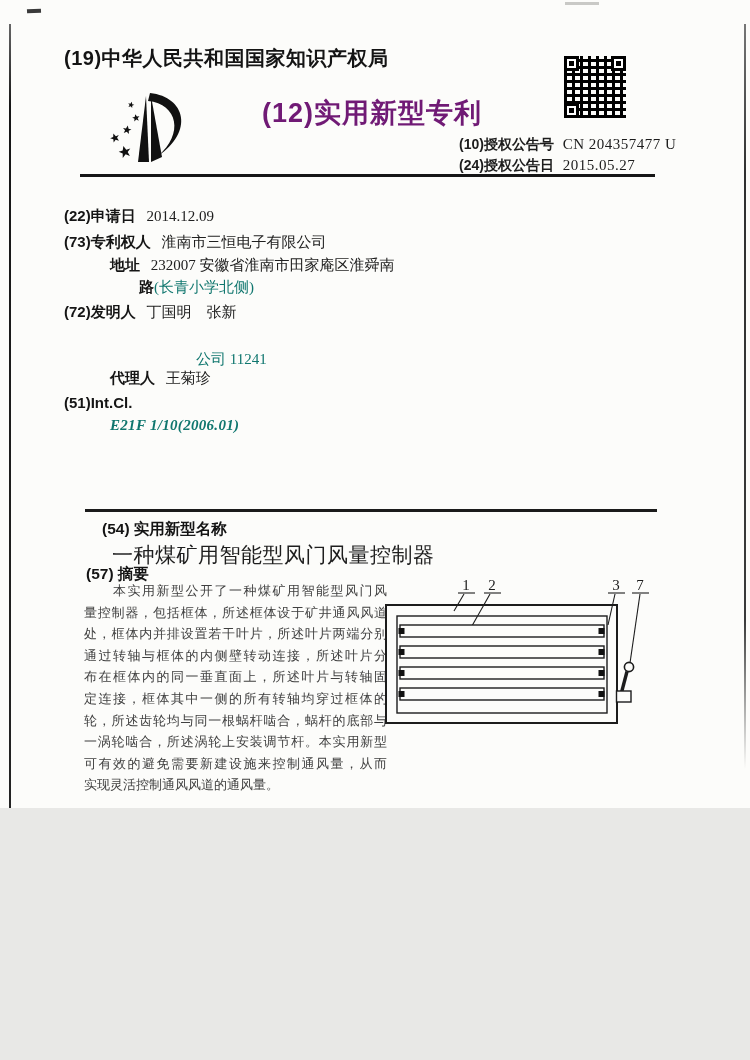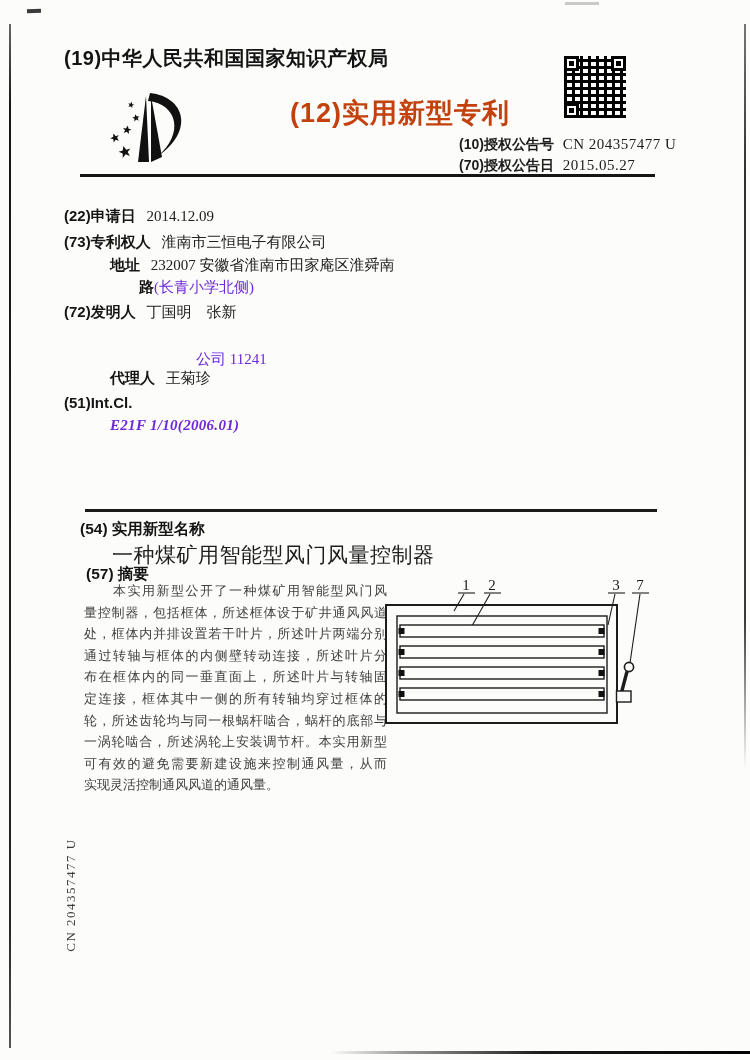--- a/index.html
+++ b/index.html
@@ -1,60 +1,60 @@
 <!DOCTYPE html>
 <html><head>
 <meta charset="utf-8">
 <style>
   html,body{margin:0;padding:0;background:#e8e8e6;}
   .paper{
-    position:relative;width:750px;height:1060px;margin:0 auto;
+    position:relative;width:750px;height:808px;margin:0 auto;
     background:#fcfcfa;overflow:hidden;color:#1c1c1c;
     font-family:"Liberation Serif","DejaVu Serif",serif;
   }
   .abs{position:absolute;}
   
   .edge-left{left:9px;top:24px;width:2px;height:1024px;
     background:linear-gradient(180deg,#666,#161616 8%,#262626 88%,#555);}
   .edge-right{left:744px;top:24px;width:2px;height:745px;
     background:linear-gradient(180deg,#777,#2f2f2f 20%,#3a3a3a 80%,rgba(80,80,80,0));}
   .edge-bottom{left:330px;top:1051px;width:420px;height:3px;
     background:linear-gradient(90deg,rgba(0,0,0,0),rgba(70,70,70,.55) 18%,#1a1a1a 50%,#000);}
   .dash-tl{left:27px;top:9px;width:14px;height:4px;background:#3a3a3a;transform:rotate(-3deg);}
   .dash-tc{left:565px;top:2px;width:34px;height:3px;background:#c9c9c6;}
   
   .office{left:64px;top:45px;font-family:"Liberation Sans","DejaVu Sans",sans-serif;
     font-weight:bold;font-size:20px;letter-spacing:.5px;color:#141414;}
   .doctype{left:262px;top:95px;font-family:"Liberation Sans","DejaVu Sans",sans-serif;
-    font-weight:bold;font-size:27px;letter-spacing:1px;color:#c2410c;margin-left:28px;}
+    font-weight:bold;font-size:27px;letter-spacing:1px;color:#701a75;}
   .pubrow{left:459px;font-size:15px;white-space:nowrap;text-align:center;}
   .pubrow .lbl{font-family:"Liberation Sans","DejaVu Sans",sans-serif;font-weight:bold;font-size:14px;}
   .pubrow .val{font-family:"Liberation Serif","DejaVu Serif",serif;letter-spacing:.5px;margin-left:5px;}
   .rule1{left:80px;top:174px;width:575px;height:3px;background:#161616;}
   .rule2{left:85px;top:509px;width:572px;height:2.5px;background:#1b1b1b;}
   
   .qr{left:564px;top:56px;width:62px;height:62px;background:
     repeating-linear-gradient(90deg,#000 0 3px,transparent 3px 8px),
     repeating-linear-gradient(0deg,#000 0 3px,transparent 3px 7px);}
   .finder{position:absolute;width:9px;height:9px;background:#fff;border:3px solid #000;}
   .finder::after{content:"";position:absolute;left:2px;top:2px;width:5px;height:5px;background:#000;}
   .f-tl{left:0;top:0;} .f-tr{right:0;top:0;} .f-bl{left:0;bottom:0;}
   
   .row{position:absolute;font-size:15px;white-space:nowrap;}
   .row .lbl{font-family:"Liberation Sans","DejaVu Sans",sans-serif;font-weight:bold;color:#151515;}
   .row .val{margin-left:7px;color:#202020;}
-  .row .val-plain{color:#6d28d9;}
+  .row .val-plain{color:#0f766e;}
   .intcl-val{font-weight:bold;font-style:italic;letter-spacing:.3px;}
   
   .pages-info{left:85px;top:487px;width:572px;text-align:right;
     font-family:"Liberation Sans","DejaVu Sans",sans-serif;
     font-weight:bold;font-size:13.5px;letter-spacing:.5px;color:#191919;}
   .sec-label{font-family:"Liberation Sans","DejaVu Sans",sans-serif;
     font-weight:bold;font-size:15.5px;color:#141414;}
-  .s54{left:80px;top:519px;} .s57{left:86px;top:564px;}
+  .s54{left:102px;top:519px;} .s57{left:86px;top:564px;}
   .s54-title{left:112px;top:541px;font-size:21px;color:#1e1e1e;letter-spacing:.5px;}
   .abstract{left:84px;top:580px;width:303px;font-size:13px;line-height:21.6px;color:#404040;}
   .abs-line{text-align:justify;text-align-last:justify;}
   .abs-line.last{text-align-last:left;}
   
   .figure{left:380px;top:570px;}
   .figure text{font-family:"Liberation Serif","DejaVu Serif",serif;font-size:15px;fill:#1a1a1a;}
   
   .side-code{left:-7px;top:885px;width:160px;height:20px;transform:rotate(-90deg);
     text-align:center;font-size:13px;letter-spacing:1.5px;color:#3c3c3c;
@@ -96,21 +96,21 @@
     <div class="finder f-tl"></div>
     <div class="finder f-tr"></div>
     <div class="finder f-bl"></div>
   </div>
 
   <div class="abs pubrow" style="top:136px">
     <span class="lbl">(10)授权公告号</span>
     <span class="val">CN 204357477 U</span>
   </div>
   <div class="abs pubrow" style="top:157px">
-    <span class="lbl">(70)授权公告日</span>
+    <span class="lbl">(24)授权公告日</span>
     <span class="val">2015.05.27</span>
   </div>
 
   <div class="abs rule1"></div>
 
   <div class="row" style="left:64px;top:207px">
     <span class="lbl">(22)申请日</span>
     <span class="val">2014.12.09</span>
   </div>
   <div class="row" style="left:64px;top:233px">

